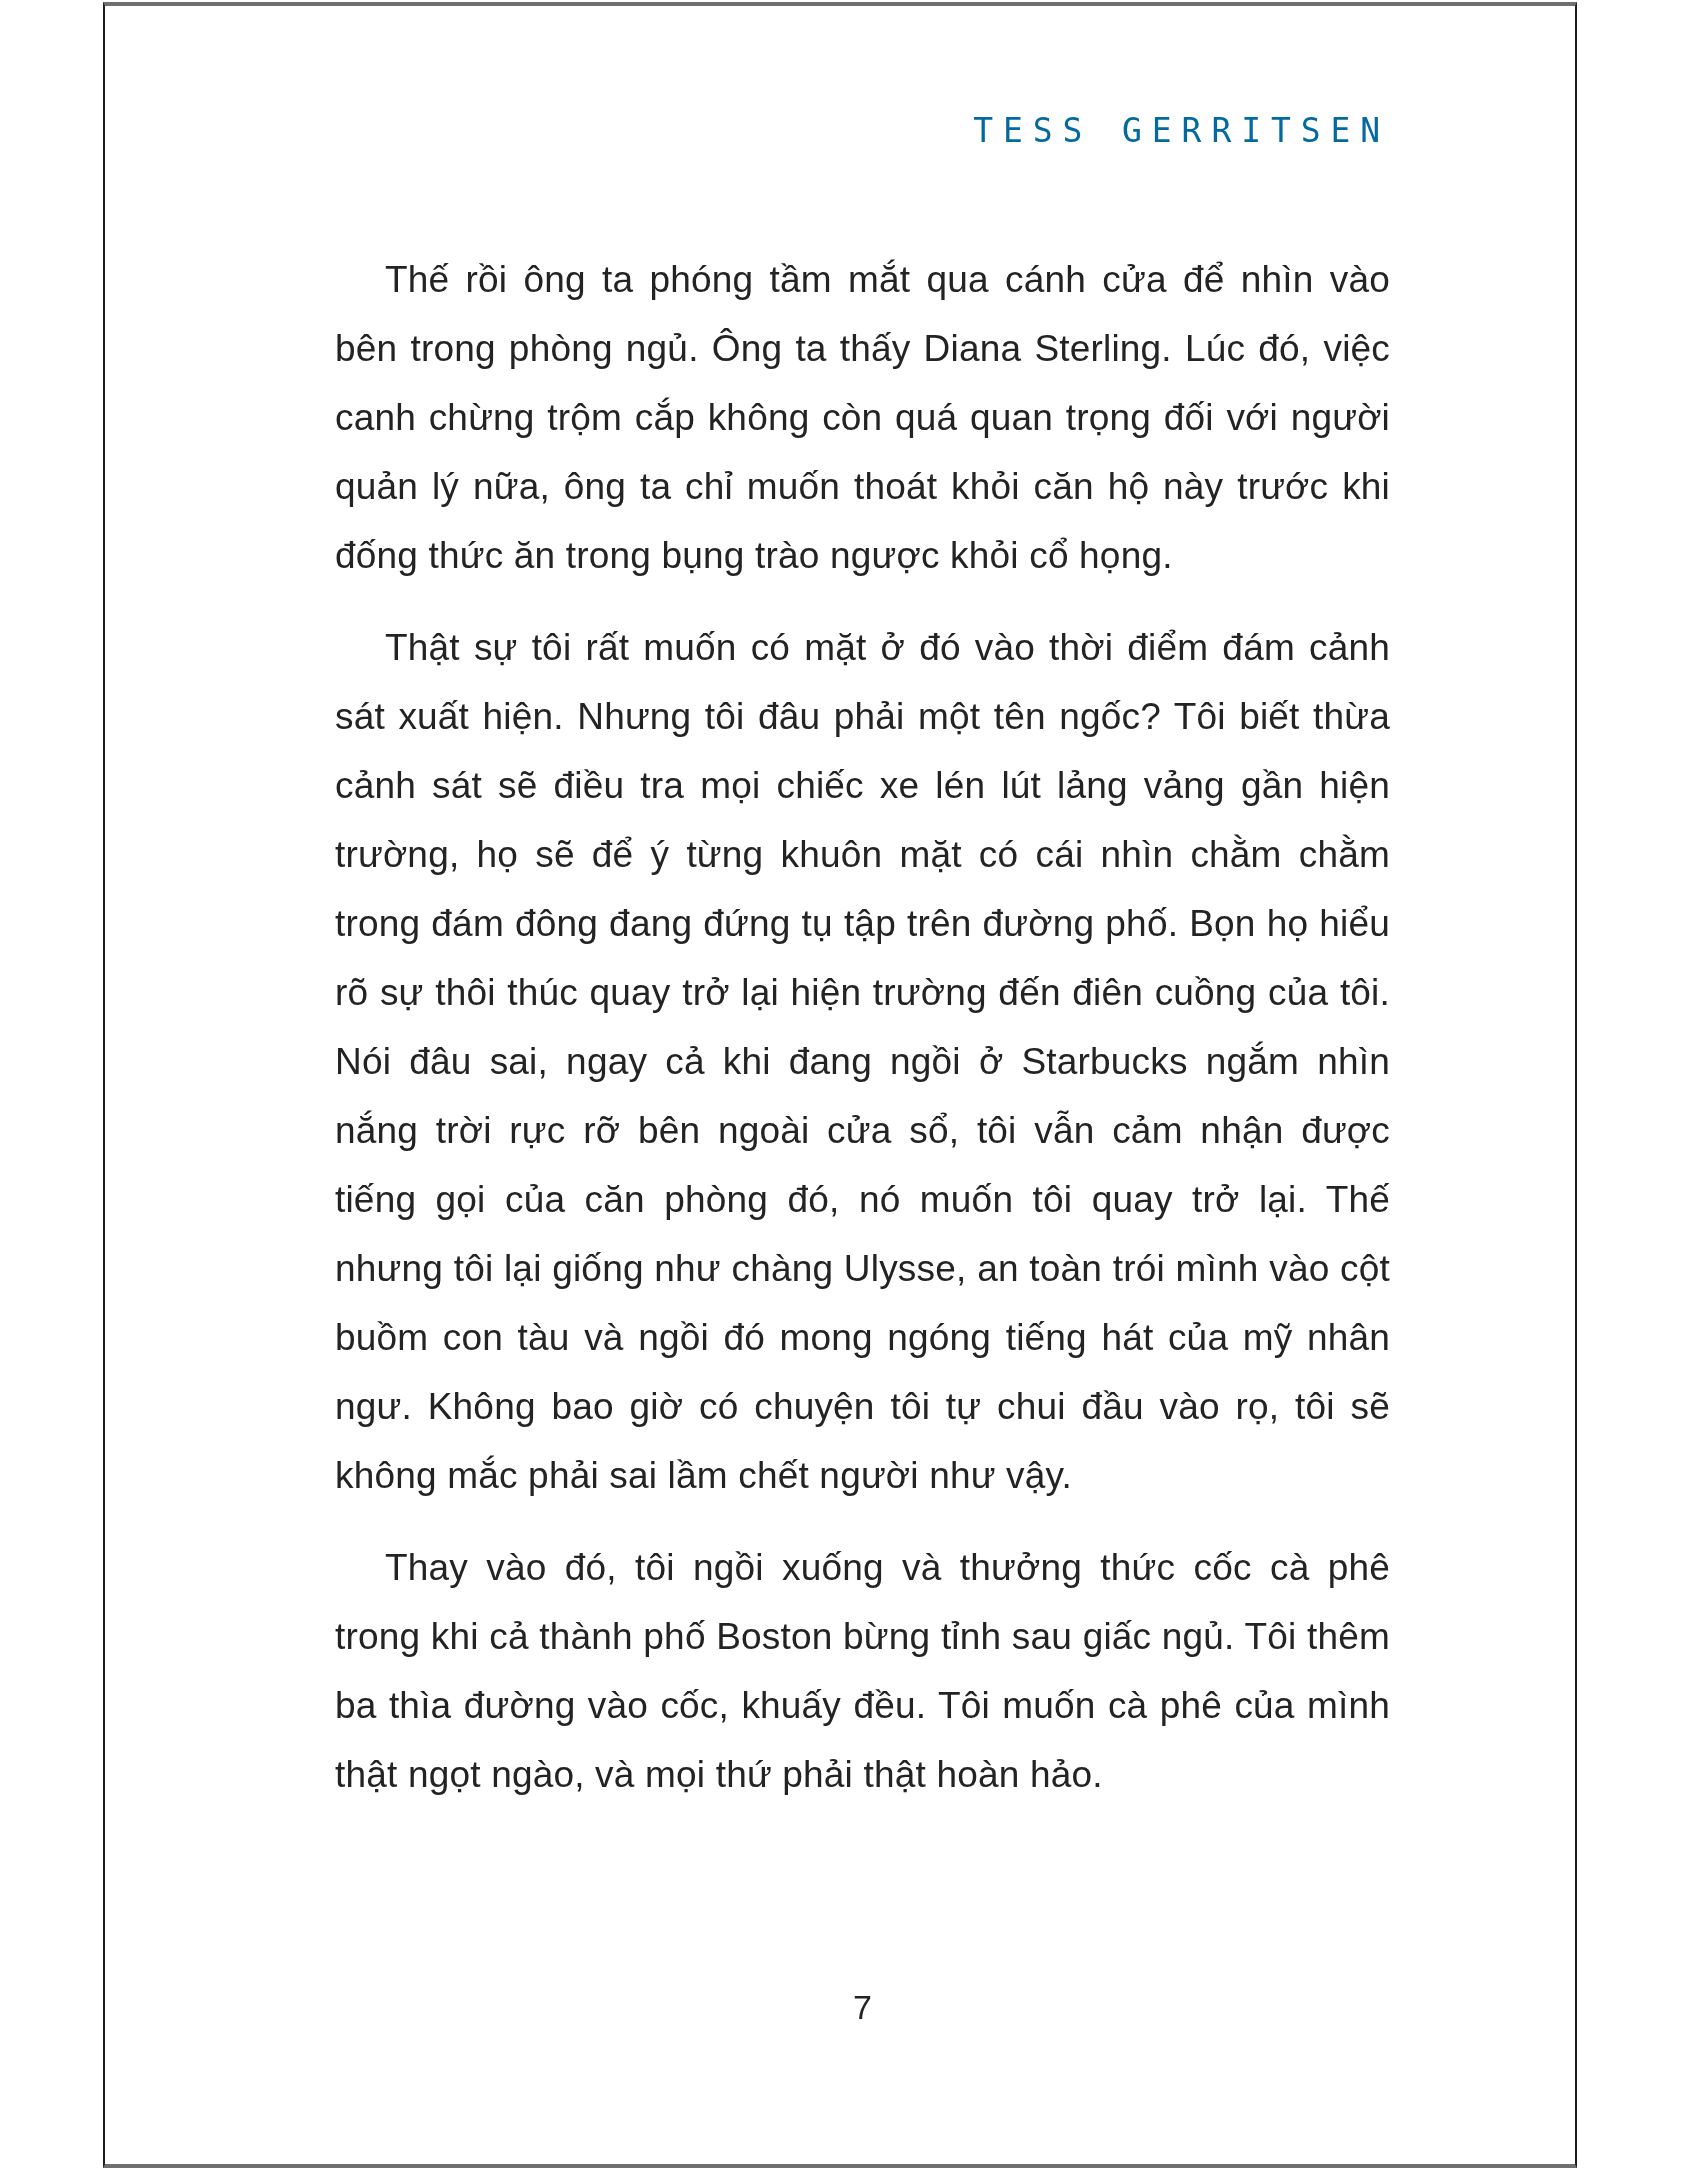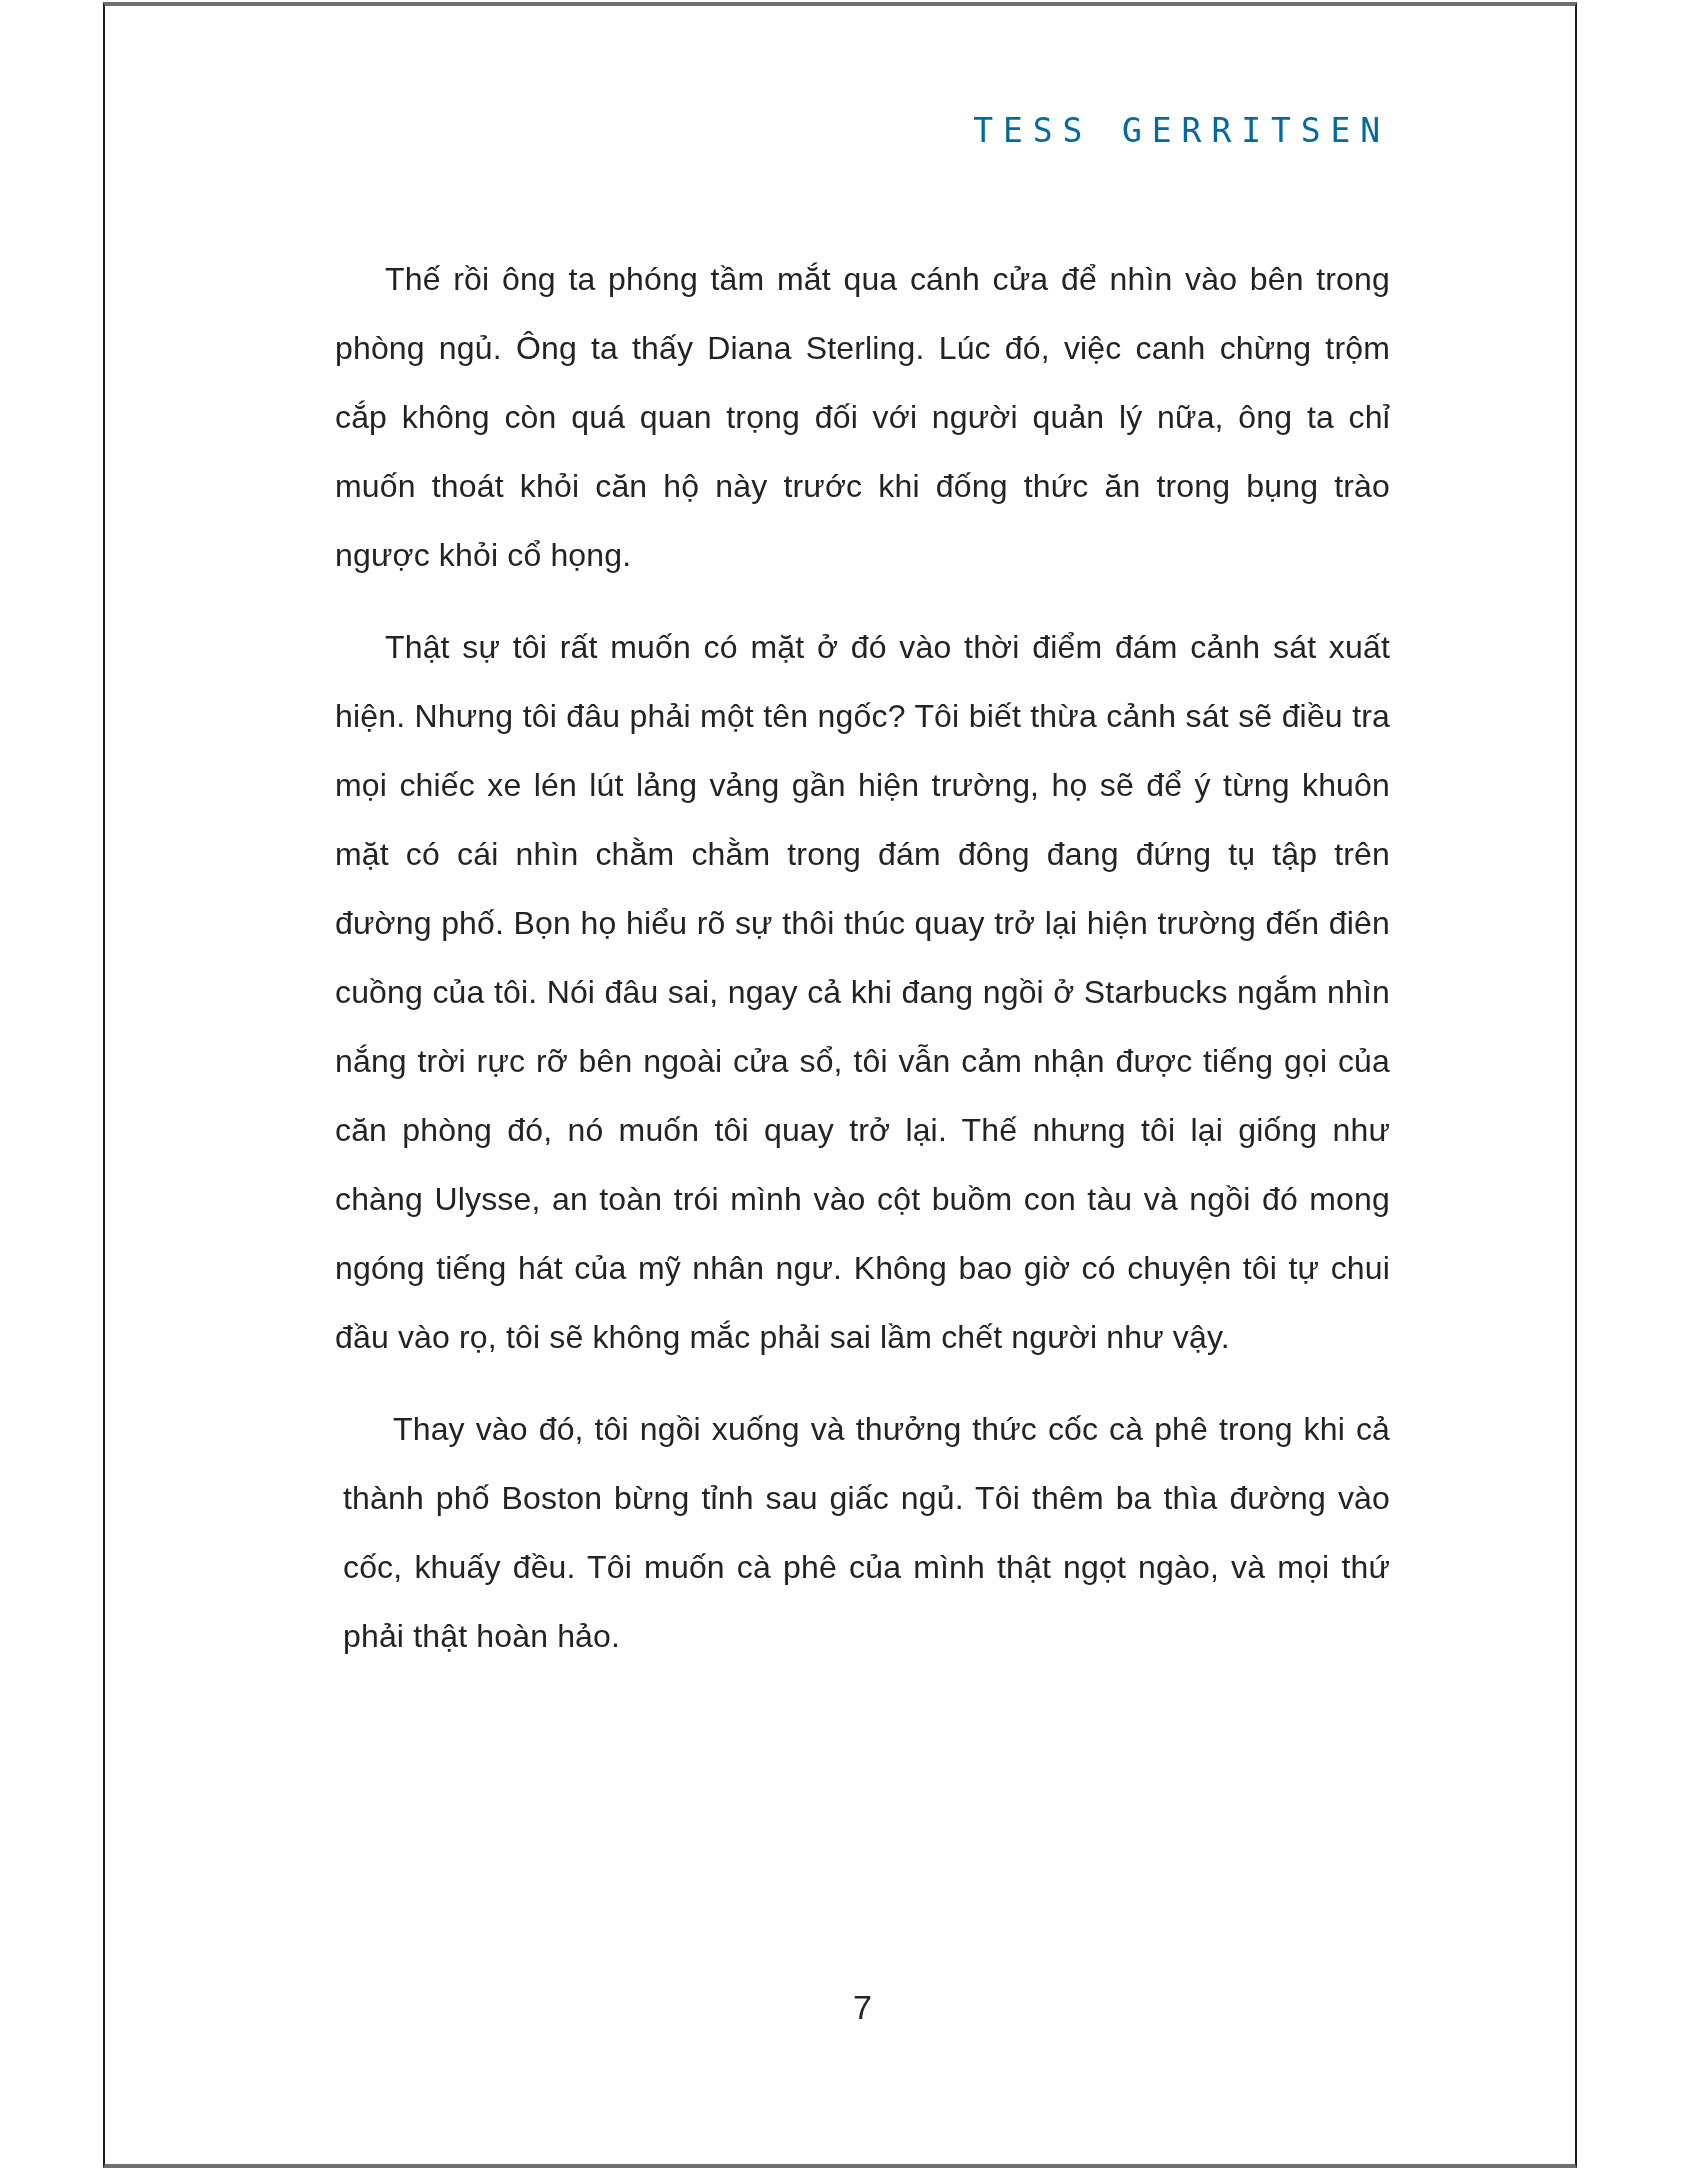--- a/index.html
+++ b/index.html
@@ -36,34 +36,33 @@
     margin-right: -0.30em;
     color: #0369a1;
     white-space: nowrap;
   }
   .body-text {
     position: absolute;
     left: 335px;
     top: 245px;
     width: 1055px;
     font-family: "Liberation Sans", sans-serif;
-    font-size: 32px;
+    font-size: 37px;
     font-weight: 300;
     line-height: 69px;
     letter-spacing: 0.005em;
     color: #232323;
     text-align: justify;
   }
   .body-text p {
     margin: 0 0 23px 0;
     text-indent: 50px;
   }
   .body-text p:last-child {
     margin-bottom: 0;
-    margin-left: 8px;
   }
   .page-number {
     position: absolute;
     left: 335px;
     top: 1988px;
     width: 1055px;
     text-align: center;
     font-family: "Liberation Sans", sans-serif;
     font-size: 34px;
     font-weight: 300;

